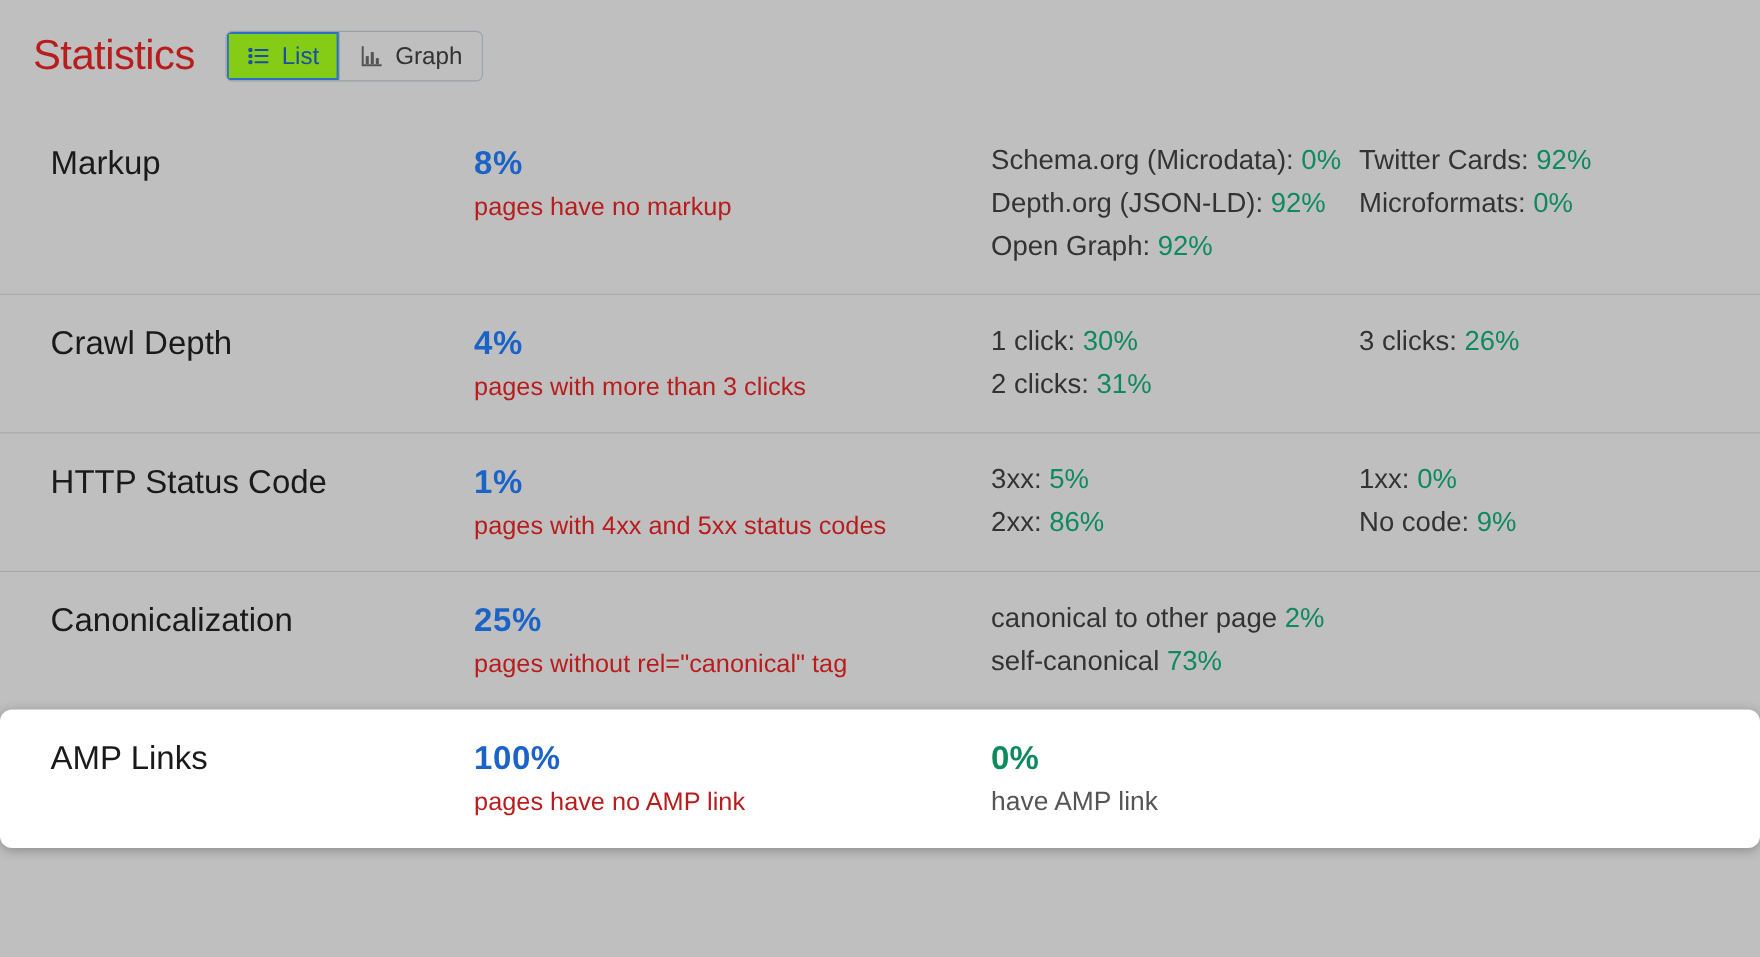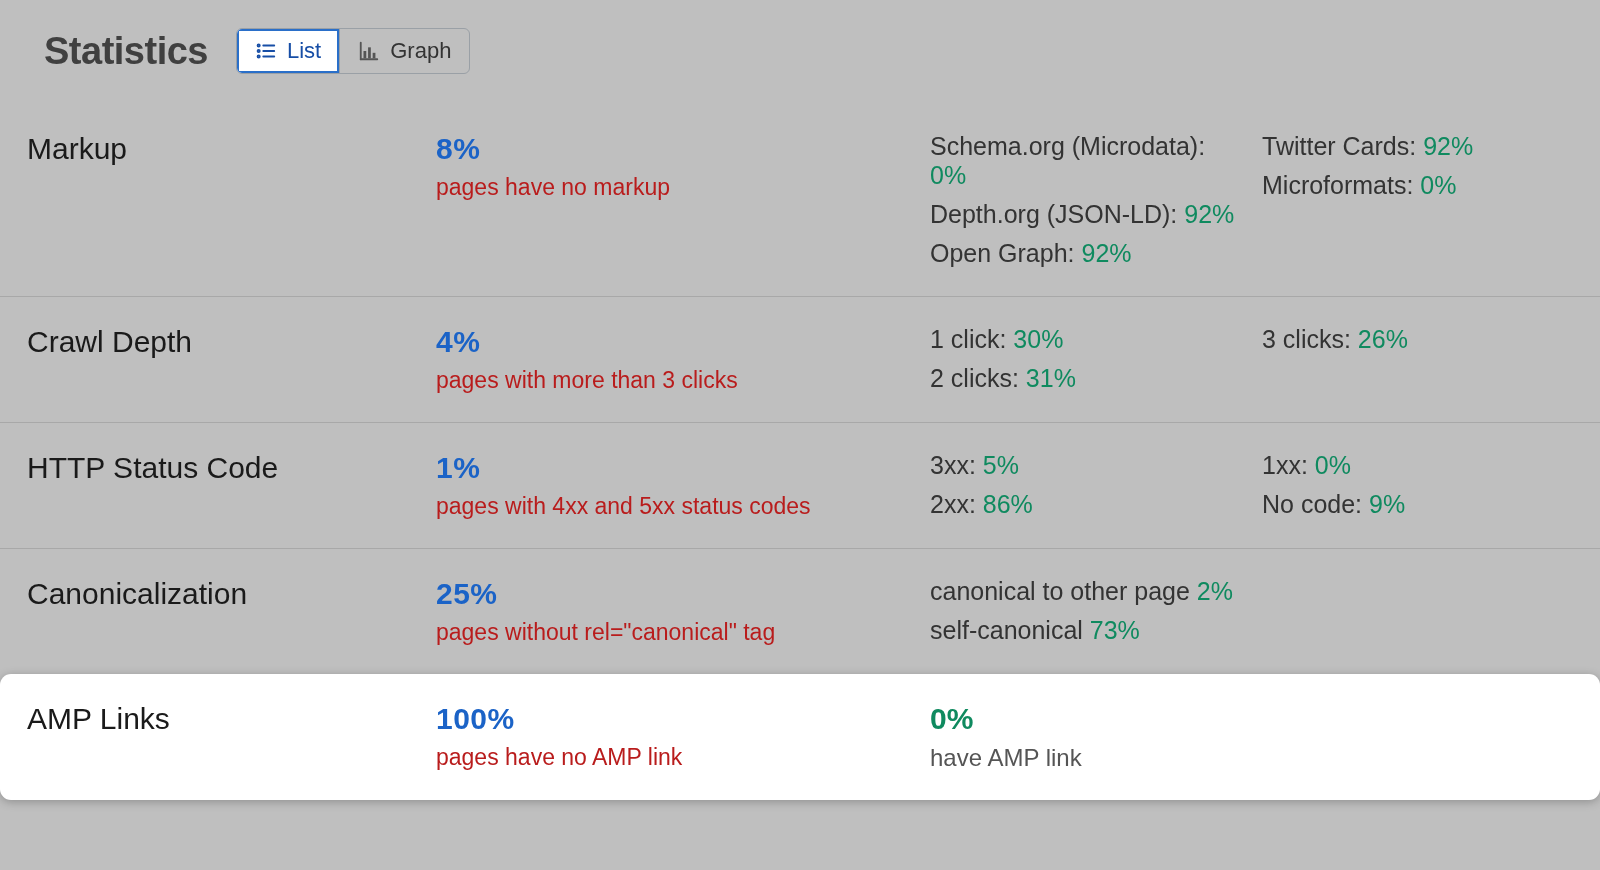--- a/index.html
+++ b/index.html
@@ -14,24 +14,23 @@
   .wrap { padding: 28px 0 0 0; }
 
   .header {
     display: flex;
     align-items: center;
     gap: 28px;
     padding: 0 30px 30px 30px;
   }
   .title {
     font-size: 38px;
-    font-weight: 700;
+    font-weight: 400;
     letter-spacing: -0.5px;
-    color: #404040;
-    margin-left: 14px;
+    color: #b91c1c;
   }
   .seg {
     display: flex;
     border: 1px solid #9aa0a6;
     border-radius: 6px;
     overflow: hidden;
     height: 46px;
   }
   .seg button {
     display: flex;
@@ -40,34 +39,33 @@
     padding: 0 18px;
     font-size: 22px;
     font-weight: 500;
     background: transparent;
     border: none;
     cursor: pointer;
     color: #333;
   }
   .seg button + button { border-left: 1px solid #9aa0a6; }
   .seg button.active {
-    background: #ffffff;
+    background: #84cc16;
     box-shadow: inset 0 0 0 2px #2a6fc9;
     color: #174ea6;
   }
   .seg svg { width: 22px; height: 22px; flex: 0 0 22px; }
 
   .rows { }
   .row {
     display: grid;
     grid-template-columns: 385px 470px 1fr 1fr;
-    padding: 28px 30px 28px 27px;
+    padding: 28px 30px 28px 46px;
     border-top: 1px solid #a8a8a8;
     align-items: start;
-    gap: 24px;
   }
   .row:first-child { border-top: none; }
   .row.highlight {
     background: #ffffff;
     box-shadow: 0 2px 10px rgba(0,0,0,0.25);
     border-top: none;
   }
 
   .metric-name {
     font-size: 30px;

